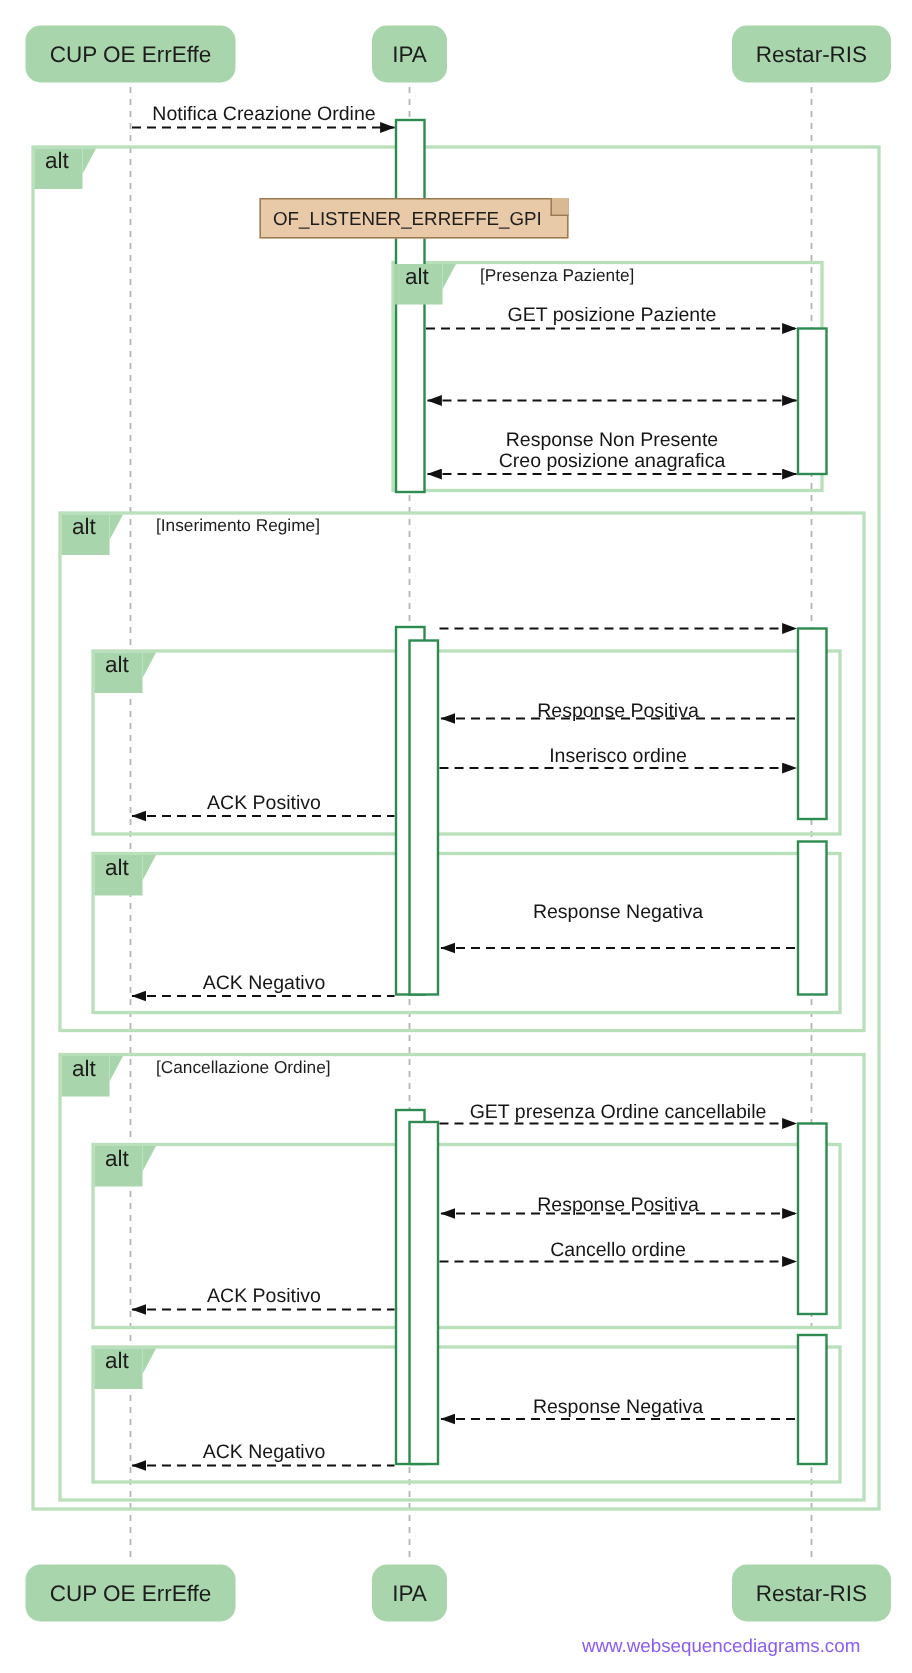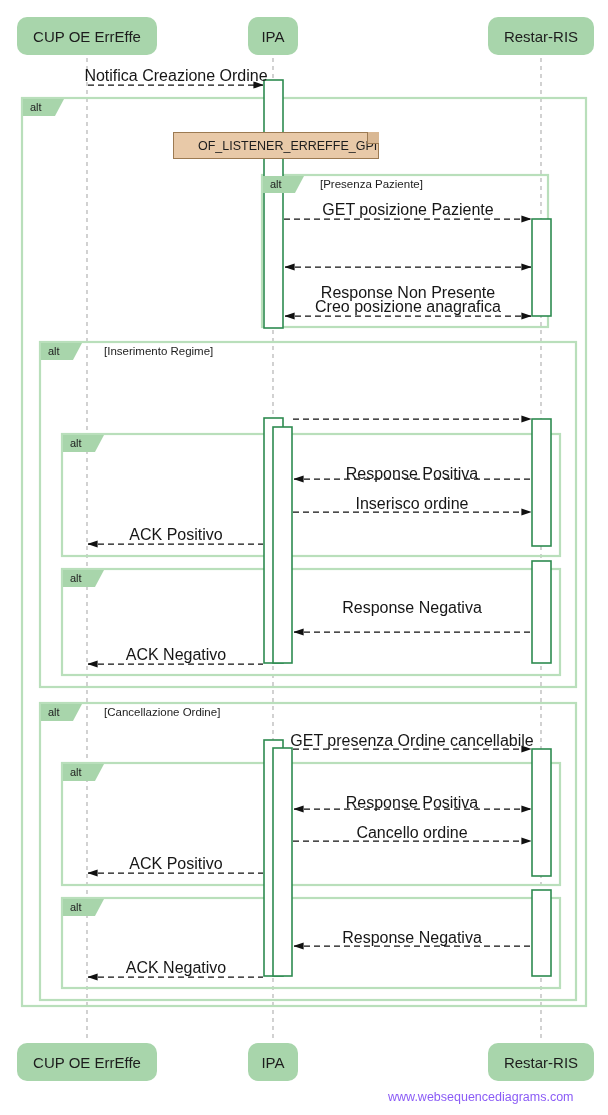--- a/index.html
+++ b/index.html
@@ -22,25 +22,25 @@
     font-size:15px;color:#1d1d1d;
     box-sizing:border-box;
     white-space:nowrap;
     letter-spacing:0px;
   }
 
   
   .altlabel{
     position:absolute;
     background:#a8d5ab;
-    font-size:11px;
+    font-size:15px;
     color:#1d1d1d;
     box-sizing:border-box;
     padding:2px 0 0 7px;
-    height:17px;
+    height:27px;
     line-height:13px;
   }
   .altlabel::after{
     content:"";
     position:absolute;right:-9px;top:0;
     width:0;height:0;
     border-top:17px solid #a8d5ab;
     border-right:9px solid transparent;
   }
   .altcond{
@@ -53,35 +53,35 @@
 
   
   .note{
     position:absolute;
     background:#e8c9a8;
     border:1px solid #9c7a52;
     box-sizing:border-box;
     font-size:12.5px;
     color:#1d1d1d;
     display:flex;align-items:center;
-    padding-left:24px;
+    padding-left:8px;
     white-space:nowrap;
   }
   .note .fold{
     position:absolute;right:-1px;top:-1px;
     width:11px;height:11px;
     background:#d9b894;
     border-left:1px solid #9c7a52;
     border-bottom:1px solid #9c7a52;
   }
 
   
   .msg{
     position:absolute;
-    font-size:16px;
+    font-size:13px;
     color:#161616;
     white-space:nowrap;
     line-height:14px;
     text-align:center;
   }
   .msg.c{transform:translateX(-50%);}
 
   
   .footer{
     position:absolute;

